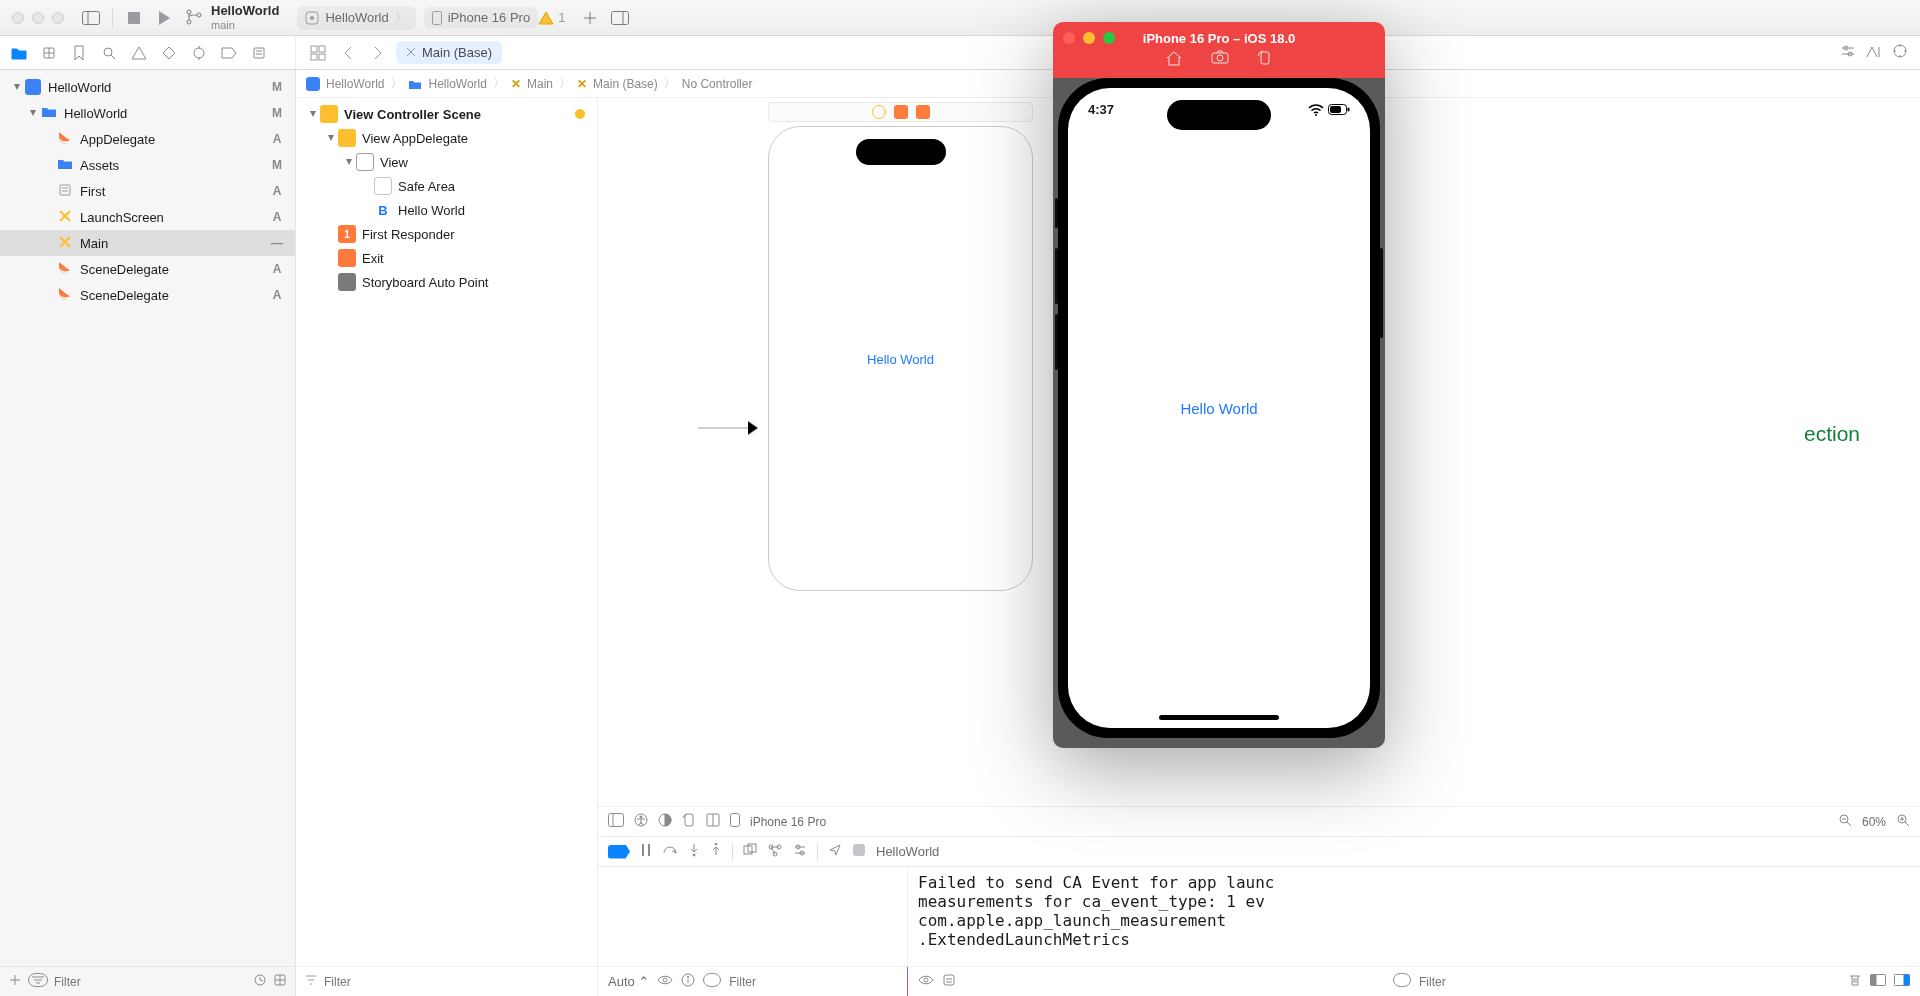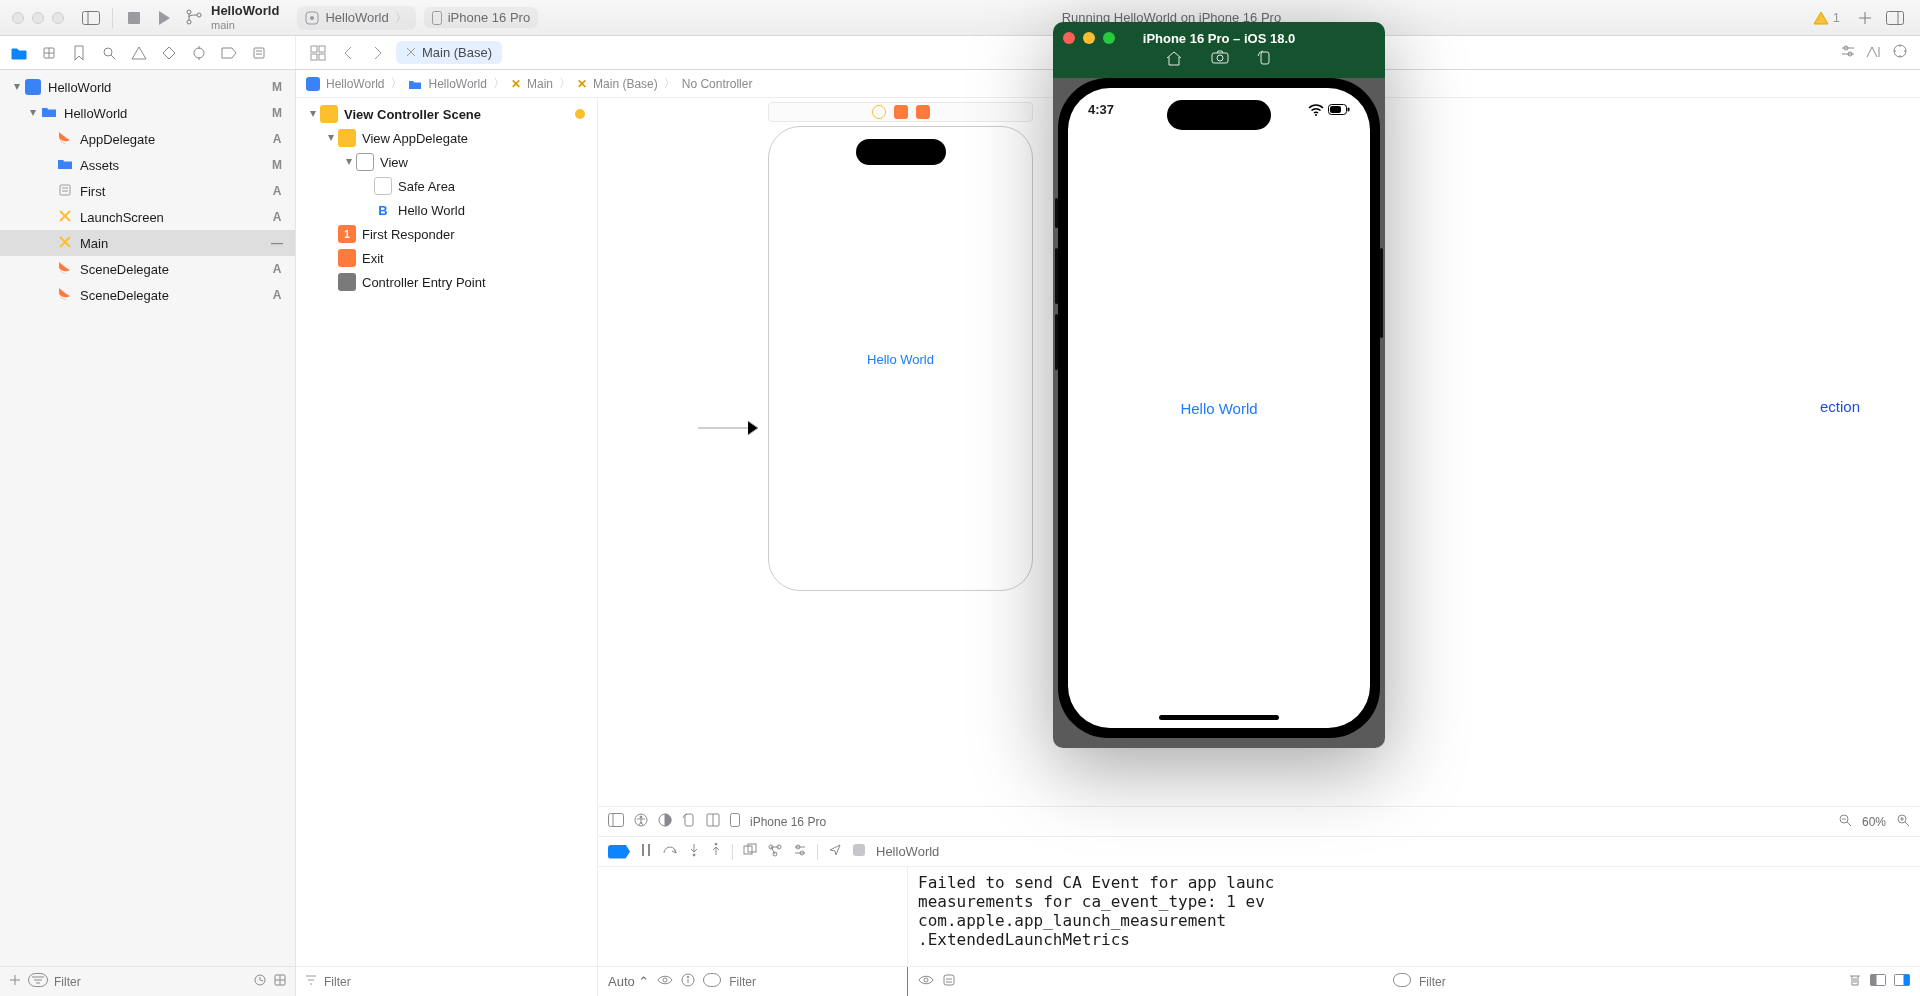--- a/index.html
+++ b/index.html
@@ -113,41 +113,41 @@
 .consfoot { height:30px; border-top:1px solid #eee; display:flex; }
 .consfoot .l { width:310px; border-right:1px solid #8b5cf6; display:flex; align-items:center; gap:8px; padding:0 10px; }
 .consfoot .r { flex:1; display:flex; align-items:center; gap:8px; padding:0 10px; }
 .consfoot input { flex:1; border:none; background:transparent; outline:none; font-size:12px; color:#6b6b70; }
 .consfoot svg { stroke:#8a8a8e; fill:none; }
 
 .insp { width:0; } 
 
 
 .simwin { position:fixed; left:1053px; top:22px; width:332px; z-index:50; filter: drop-shadow(0 20px 40px rgba(0,0,0,0.35)); }
-.simbar { height:56px; background:#14532d; border-radius:10px 10px 0 0; display:flex; flex-direction:column; align-items:center; justify-content:center; padding:4px 10px; gap:4px; position:relative; }
+.simbar { height:56px; background:#ef4444; border-radius:10px 10px 0 0; display:flex; flex-direction:column; align-items:center; justify-content:center; padding:4px 10px; gap:4px; position:relative; }
 .simbar .traffic { position:absolute; left:10px; top:10px; display:flex; gap:8px; padding:0; }
 .simbar .traffic .r{background:#ff5f57;border:none;} .simbar .traffic .y{background:#febc2e;border:none;} .simbar .traffic .g{background:#28c840;border:none;}
 .simbar .title { color:#fff; font-size:13px; font-weight:600; }
 .simbar .icons { display:flex; gap:28px; }
 .simbar .icons svg { stroke:#e6e6e6; fill:none; }
 .simbody { background:#5a5a5a; padding:0 0 10px 0; border-radius:0 0 10px 10px; display:flex; justify-content:center; }
 .phone { width:322px; height:660px; background:#000; border-radius:50px; padding:10px; position:relative; }
 .phone .screen { width:100%; height:100%; background:#fff; border-radius:42px; position:relative; overflow:hidden; }
 .phone .island { position:absolute; top:12px; left:50%; transform:translateX(-50%); width:104px; height:30px; background:#000; border-radius:18px; }
 .phone .status { position:absolute; top:14px; left:20px; right:20px; display:flex; justify-content:space-between; font-size:13px; font-weight:600; }
 .phone .status .r { display:flex; gap:4px; align-items:center; }
 .phone .status svg { fill:#000; }
 .phone .content { position:absolute; inset:0; display:flex; align-items:center; justify-content:center; }
 .phone .content .btn { color:#1e7bff; font-size:15px; font-weight:500; }
 .phone .homebar { position:absolute; bottom:8px; left:50%; transform:translateX(-50%); width:120px; height:5px; background:#000; border-radius:3px; }
 .phone .sidebtn { position:absolute; background:#0c0c0c; border-radius:2px; }
 .phone .sb1{ left:-3px; top:120px; width:3px; height:30px;} .phone .sb2{ left:-3px; top:170px; width:3px; height:56px;} .phone .sb3{ left:-3px; top:236px; width:3px; height:56px;} .phone .sb4{ right:-3px; top:170px; width:3px; height:90px;}
 
 
-.behindtxt { position:fixed; right:60px; top:398px; color:#1d4ed8; font-size:15px; z-index:1; }
+.behindtxt { position:fixed; right:60px; top:422px; color:#15803d; font-size:21px; z-index:1; }
 </style>
 </head>
 <body>
 
 <div class="root">
 
   <div class="titlebar">
     <div class="traffic">
       <span></span>
       <span></span>
@@ -191,21 +191,20 @@
         <span>HelloWorld</span>
         <span style="color:#bbb">〉</span>
       </div>
       <div class="scheme-chip">
         <svg width="10" height="14" viewBox="0 0 10 14">
             <rect x="0.5" y="0.5" width="9" height="13" rx="2"></rect>
           </svg>
         <span>iPhone 16 Pro</span>
       </div>
     </div>
-    <div class="statusmsg">Running HelloWorld on iPhone 16 Pro</div>
     <div class="issuechip">
       <svg width="16" height="14" viewBox="0 0 16 14">
           <polygon points="8,1 15,13 1,13" fill="#f5c23a" stroke="#e0a800"></polygon>
         </svg>
       <span>1</span>
     </div>
     <div class="ico">
       <svg width="16" height="16" viewBox="0 0 16 16">
           <line x1="8" y1="2" x2="8" y2="14"></line>
           <line x1="2" y1="8" x2="14" y2="8"></line>
@@ -519,21 +518,21 @@
                 <span class="label" style="">First Responder</span>
               </div>
               <div class="on" style="padding-left: 28px;">
                 <span class="disc"></span>
                 <span class="icon ic-exit"></span>
                 <span class="label" style="">Exit</span>
               </div>
               <div class="on" style="padding-left: 28px;">
                 <span class="disc"></span>
                 <span class="icon ic-entry"></span>
-                <span class="label" style="">Controller Entry Point</span>
+                <span class="label" style="">Storyboard Auto Point</span>
               </div>
             </div>
           <div class="outfoot">
             <span><svg width="14" height="14" viewBox="0 0 14 14" stroke="#9a9aa0" fill="none">
                   <line x1="2" y1="3" x2="12" y2="3"></line>
                   <line x1="4" y1="7" x2="10" y2="7"></line>
                   <line x1="6" y1="11" x2="8" y2="11"></line>
                 </svg></span>
             <input placeholder="Filter" style="">
           </div>

